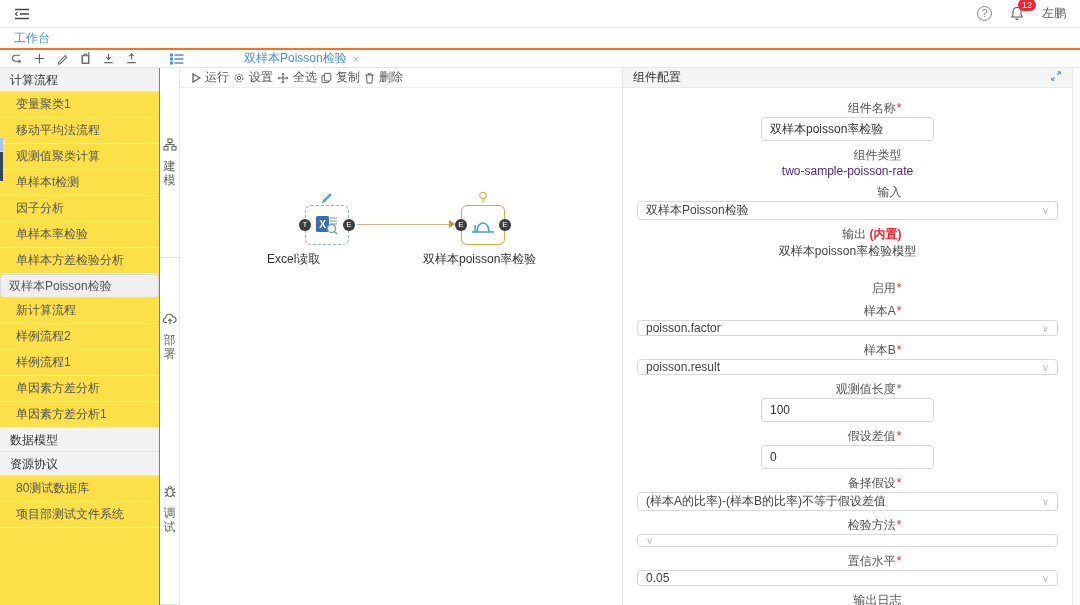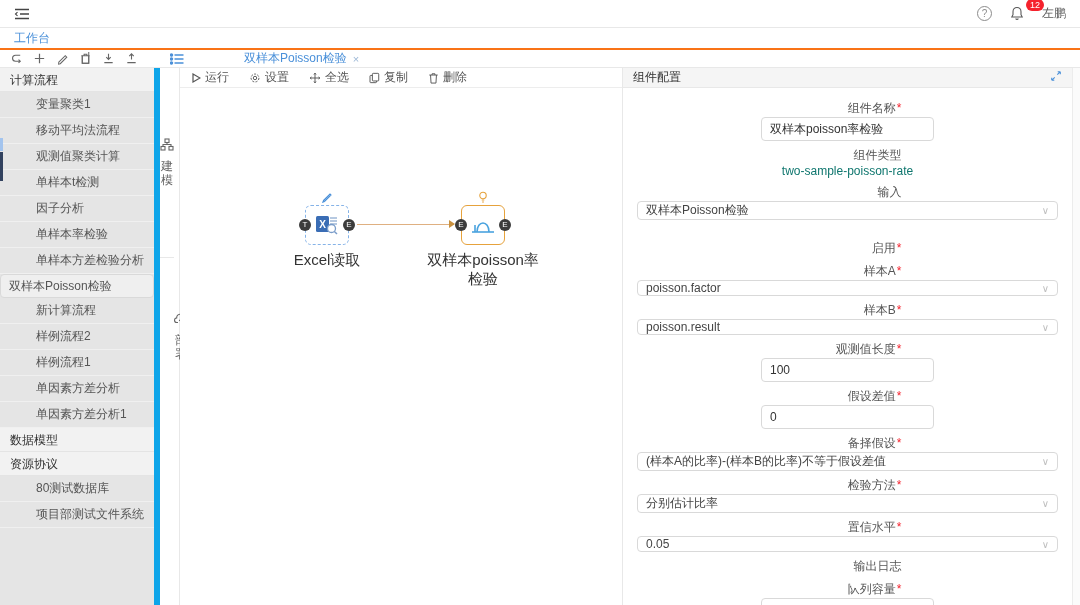--- a/index.html
+++ b/index.html
@@ -5,86 +5,86 @@
   * { box-sizing: border-box; margin: 0; padding: 0; }
   html,body { width:1080px; height:605px; overflow:hidden;
     font-family:"Liberation Sans","DejaVu Sans",sans-serif; font-size:12px; color:#333; background:#fff; }
 
   
   .hdr { height:28px; display:flex; align-items:center; padding:0 14px; border-bottom:1px solid #e8e8e8; background:#fff; }
   .hdr .right { margin-left:auto; display:flex; align-items:center; gap:18px; }
   .icon-btn { display:inline-flex; align-items:center; justify-content:center; cursor:pointer; color:#595959; }
   .help-circle { width:15px; height:15px; border:1px solid #8c8c8c; border-radius:50%; font-size:10px; color:#8c8c8c; display:flex; align-items:center; justify-content:center; }
   .bell-wrap { position:relative; }
-  .badge { position:absolute; top:-7px; left:16px; background:#f5222d; color:#fff; font-size:9px; line-height:12px; padding:0 4px; border-radius:7px; }
+  .badge { position:absolute; top:-7px; left:8px; background:#f5222d; color:#fff; font-size:9px; line-height:12px; padding:0 4px; border-radius:7px; }
   .user { color:#595959; font-size:12px; }
 
   
   .nav { height:22px; display:flex; align-items:center; padding:0 14px; border-bottom:2px solid #f97316; }
   .nav .ws { color:#4a90d9; cursor:pointer; }
 
   
   .tabbar { height:18px; display:flex; align-items:center; border-bottom:1px solid #e8e8e8; }
   .mini-tools { width:162px; display:flex; align-items:center; gap:10px; padding:0 10px; }
   .mini-tools svg { display:block; }
   .list-btn { margin-left:8px; }
   .flow-tab { margin-left:52px; display:flex; align-items:center; gap:6px; color:#4a90d9; cursor:pointer; padding:0 8px; height:100%; }
   .flow-tab .x { color:#9db8d6; font-size:11px; }
 
   
   .main { display:flex; height:537px; }
 
   
-  .sidebar { width:160px; border-right:6px solid #0ea5e9; position:relative; overflow:hidden; background:#e5e5e5; }
+  .sidebar { width:160px; border-right:1px solid #0ea5e9; position:relative; overflow:hidden; background:#fde047; }
   .sec-h { height:24px; line-height:24px; padding-left:10px; background:#f2f2f2; color:#333; border-bottom:1px solid #e4e4e4; cursor:pointer; }
-  .sb-item { height:26px; line-height:25px; padding-left:36px; color:#555; border-bottom:1px solid #f0f0f0; cursor:pointer; white-space:nowrap; overflow:hidden; }
+  .sb-item { height:26px; line-height:25px; padding-left:16px; color:#555; border-bottom:1px solid #f0f0f0; cursor:pointer; white-space:nowrap; overflow:hidden; }
   .sb-item.sel { background:#efefef; }
   .stripe-a { position:absolute; left:0; top:70px; width:3px; height:13px; background:#a3c4ee; }
   .stripe-b { position:absolute; left:0; top:84px; width:3px; height:29px; background:#32425f; }
 
   
-  .strip { width:20px; border-right:1px solid #e8e8e8; display:flex; flex-direction:row; background:#fff; }
+  .strip { width:20px; border-right:1px solid #e8e8e8; display:flex; flex-direction:column; background:#fff; }
   .strip-g { display:flex; flex-direction:column; align-items:center; justify-content:center; gap:5px; cursor:pointer; }
   .strip-g1 { height:190px; border-bottom:1px solid #e8e8e8; }
   .strip-g2 { height:190px; border-bottom:1px solid #e8e8e8; }
   .strip-g3 { flex:1; }
   .strip-label { width:14px; word-break:break-all; line-height:14px; text-align:center; color:#666; font-size:12px; }
 
   
   .canvas-col { flex:1; display:flex; flex-direction:column; background:#fff; }
-  .cv-toolbar { height:20px; display:flex; align-items:center; gap:20px; padding-left:12px; border-bottom:1px solid #ededed; color:#555; }
+  .cv-toolbar { height:20px; display:flex; align-items:center; gap:4px; padding-left:12px; border-bottom:1px solid #ededed; color:#555; }
   .cv-tool { display:flex; align-items:center; gap:4px; cursor:pointer; }
   .canvas { position:relative; flex:1; background:#fff; }
 
   .node { position:absolute; width:44px; height:40px; border-radius:6px; display:flex; align-items:center; justify-content:center; background:#fff; }
   .node.excel { left:125px; top:117px; border:1px dashed #85b3e8; }
   .node.poisson { left:281px; top:117px; border:1px solid #e6a23c; }
   .port { position:absolute; top:50%; transform:translateY(-50%); width:12px; height:12px; border-radius:50%; background:#3c3c3c; color:#fff; font-size:8px; line-height:12px; text-align:center; cursor:pointer; }
   .port.l { left:-7px; } .port.r { right:-7px; }
   .badge-top { position:absolute; top:-15px; left:50%; transform:translateX(-50%); }
-  .node-label { position:absolute; top:45px; left:50%; transform:translateX(-50%); width:120px; text-align:center; font-size:15px; color:#333; }
+  .node-label { position:absolute; top:45px; left:50%; transform:translateX(-50%); width:120px; font-size:12px; color:#333; }
   .wire { position:absolute; left:177px; top:136px; width:97px; height:1px; background:#dfb081; }
   .wire:after { content:""; position:absolute; right:-1px; top:-4px; border-left:6px solid #c9913f; border-top:4px solid transparent; border-bottom:4px solid transparent; }
 
   
   .panel { width:450px; border-left:1px solid #e8e8e8; display:flex; flex-direction:column; background:#fff; }
   .panel-h { height:20px; background:#f5f5f5; border-bottom:1px solid #e8e8e8; display:flex; align-items:center; padding:0 10px; color:#333; }
   .panel-h .expand { margin-left:auto; cursor:pointer; }
   .form { flex:1; overflow:hidden; padding-top:6px; }
   .frow { display:flex; align-items:center; margin:6px 14px;flex-direction:column; }
   .frow.gap { margin-top:20px; }
   .flabel { width:118px; text-align:right; margin-right:10px; color:#555; flex:none; }
   .req { color:#f5222d; margin-left:1px; }
   .inbadge { color:#f5222d; font-weight:bold; }
   .fctl { flex:1; min-width:0; }
   .tinput { width:100%; height:24px; border:1px solid #d9d9d9; border-radius:4px; padding:0 8px; font-size:12px; color:#333; font-family:inherit; background:#fff; }
   .sel { width:100%; height:24px; border:1px solid #d9d9d9; border-radius:4px; padding:0 8px; display:flex; align-items:center; cursor:pointer; background:#fff; }
   .sel .stext { flex:1; color:#444; white-space:nowrap; overflow:hidden; }
   .sel .chev { color:#bfbfbf; font-size:10px; }
-  .static-val { color:#0f766e; }
+  .static-val { color:#4c1d95; }
   .static-val.dark { color:#444; }
   .ta { width:100%; height:52px; border:1px solid #d9d9d9; border-radius:4px; resize:none; font-family:inherit; font-size:12px; padding:4px 8px; }
 
   .toggle { width:30px; height:15px; border-radius:8px; position:relative; cursor:pointer; }
   .toggle.on { background:#40a9ff; }
   .toggle.on .knob { position:absolute; right:2px; top:2px; width:11px; height:11px; border-radius:50%; background:#fff; }
   .toggle.on .mark { position:absolute; left:4px; top:0; color:#fff; font-size:9px; line-height:15px; }
   .toggle.off { background:#d6d6d6; }
   .toggle.off .knob { position:absolute; left:2px; top:2px; width:11px; height:11px; border-radius:50%; background:#fff; }
   .toggle.off .mark { position:absolute; right:4px; top:0; color:#fff; font-size:9px; line-height:15px; }
@@ -358,20 +358,24 @@
       </div>
 
       <div class="frow">
         <span class="flabel"><span>输入</span></span>
         <span class="fctl sel">
           <span class="stext">双样本Poisson检验</span>
           <span class="chev">∨</span>
         </span>
       </div>
 
+      <div class="frow">
+        <span class="flabel"><span>输出</span> <span class="inbadge">(内置)</span></span>
+        <span class="fctl static-val dark">双样本poisson率检验模型</span>
+      </div>
 
       <div class="frow gap">
         <span class="flabel"><span>启用</span><span class="req">*</span></span>
         <span class="fctl">
           <span class="toggle on"><span class="mark">✓</span><span class="knob"></span></span>
         </span>
       </div>
 
       <div class="frow">
         <span class="flabel"><span>样本A</span><span class="req">*</span></span>
@@ -403,21 +407,20 @@
         <span class="flabel"><span>备择假设</span><span class="req">*</span></span>
         <span class="fctl sel">
           <span class="stext">(样本A的比率)-(样本B的比率)不等于假设差值</span>
           <span class="chev">∨</span>
         </span>
       </div>
 
       <div class="frow">
         <span class="flabel"><span>检验方法</span><span class="req">*</span></span>
         <span class="fctl sel">
-          <span class="stext">分别估计比率</span>
           <span class="chev">∨</span>
         </span>
       </div>
 
       <div class="frow">
         <span class="flabel"><span>置信水平</span><span class="req">*</span></span>
         <span class="fctl sel">
           <span class="stext">0.05</span>
           <span class="chev">∨</span>
         </span>

